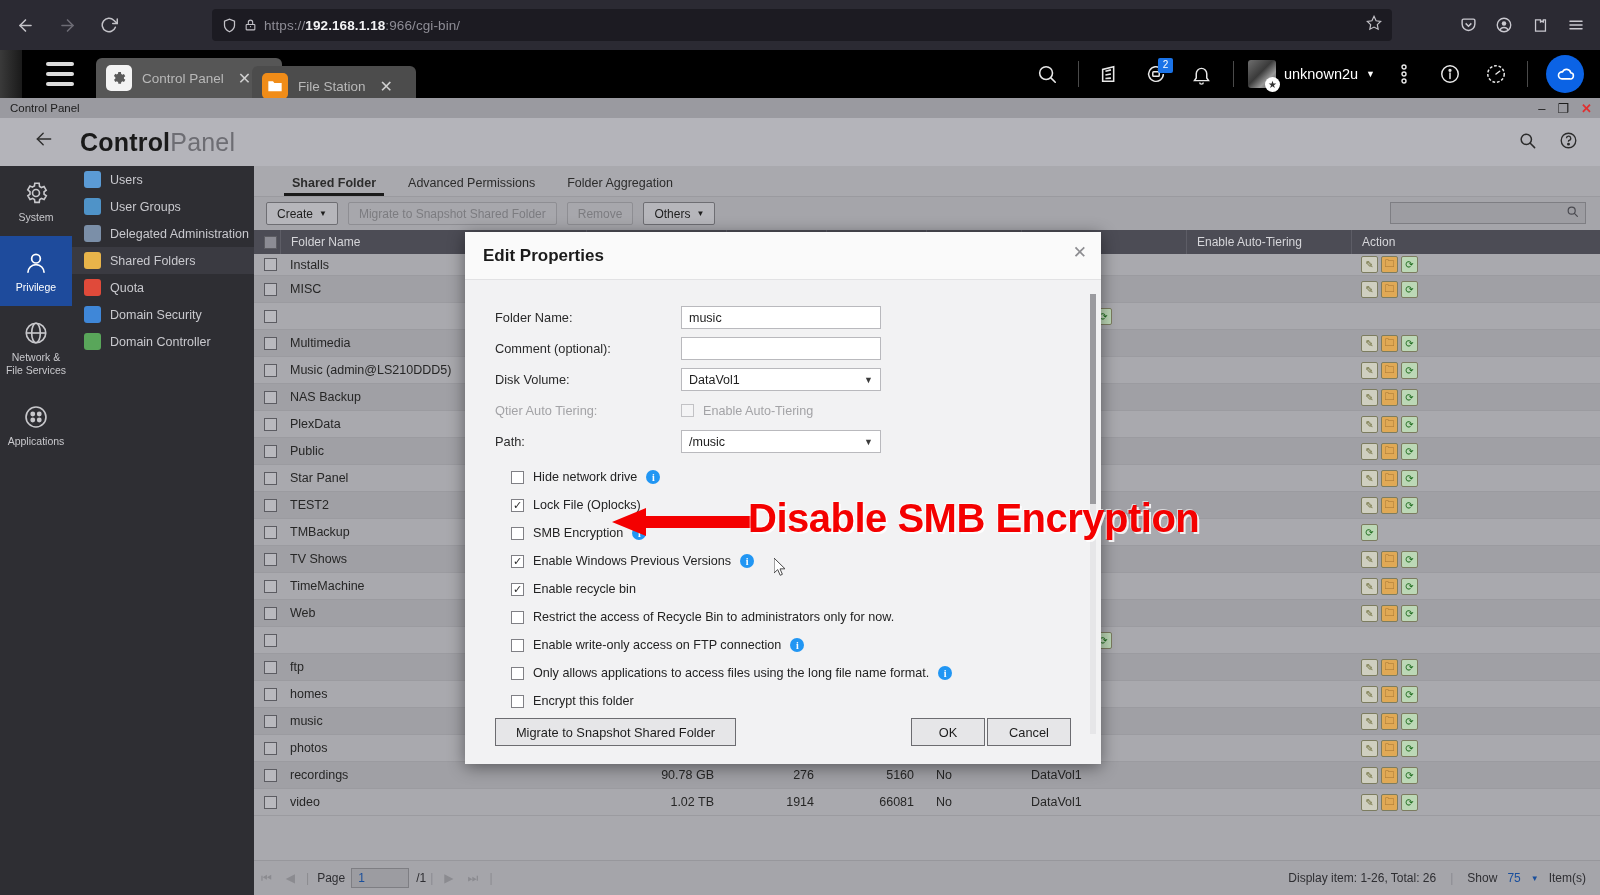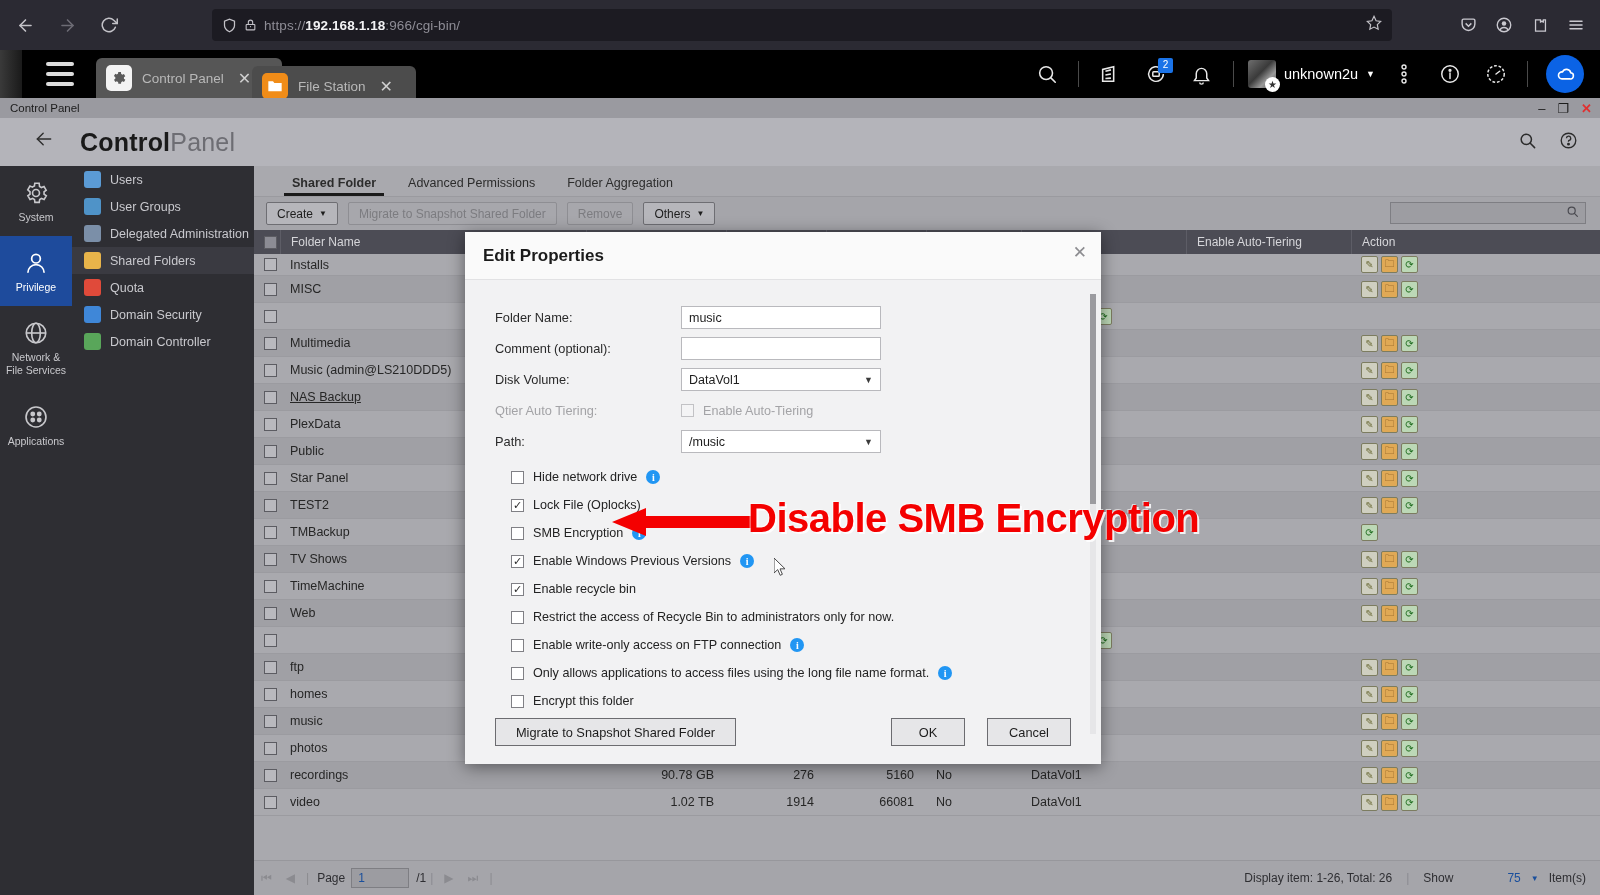--- a/index.html
+++ b/index.html
@@ -192,21 +192,21 @@
   .pg-sep { color: #8b8b90; padding: 0 4px; }
   .pg-label { margin-left: 4px; margin-right: 6px; color: #2e2e32; }
   .pg-input {
     width: 58px; height: 20px; background: #9c9ca1; border: 1px solid #7e7e83;
     color: #1a4f9c; font-size: 12px; display: flex; align-items: center; padding-left: 6px;
   }
   .pg-of { margin-left: 7px; color: #2e2e32; }
   .footer-right {
     position: absolute; right: 14px; display: flex; align-items: center; gap: 10px; font-size: 12px; color: #2e2e32;
   }
-  .show-val { color: #1a4f9c; margin-left: 44px; }
+  .show-val { color: #1a4f9c; }
 
   
   .modal-shadow {
     position: absolute; left: 465px; top: 232px; width: 636px; height: 532px;
     background: #f2f2f3; box-shadow: 0 3px 16px rgba(0,0,0,.45);
   }
   .modal-head {
     height: 48px; display: flex; align-items: center; padding: 0 18px;
     border-bottom: 1px solid #e2e2e4; background: #fafafa;
   }
@@ -671,21 +671,21 @@
           <div class="td" style="width: 150px;">
             <span class="act-ic act-pencil">✎</span>
             <span class="act-ic act-folder">🗀</span>
             <span class="act-ic act-refresh">⟳</span>
           </div>
         </div>
         <div class="trow alt">
           <div class="td" style="width: 26px;">
             <span class="cbx"></span>
           </div>
-          <div class="td" style="width: 306px; text-decoration: underline;">NAS Backup</div>
+          <div class="td" style="width: 306px;">NAS Backup</div>
           <div class="td num" style="width: 140px;"></div>
           <div class="td num" style="width: 100px;"></div>
           <div class="td num" style="width: 100px;"></div>
           <div class="td" style="width: 95px;"></div>
           <div class="td" style="width: 165px;"></div>
           <div class="td" style="width: 165px;"></div>
           <div class="td" style="width: 150px;">
             <span class="act-ic act-pencil">✎</span>
             <span class="act-ic act-folder">🗀</span>
             <span class="act-ic act-refresh">⟳</span>
@@ -1048,21 +1048,21 @@
           </div>
         </div>
     </div>
     <div class="modal-scroll">
       <div class="modal-scroll-thumb"></div>
     </div>
     <div class="modal-footer">
       <div class="mbtn" style="width:241px;float:left">
           <span>Migrate to Snapshot Shared Folder</span>
         </div>
-      <div style="float:right;display:flex;gap:22px">
+      <div style="float:right;display:flex;gap:2px">
         <div class="mbtn" style="width:74px">
             <span>OK</span>
           </div>
         <div class="mbtn" style="width:84px">
             <span>Cancel</span>
           </div>
       </div>
     </div>
   </div>
 

